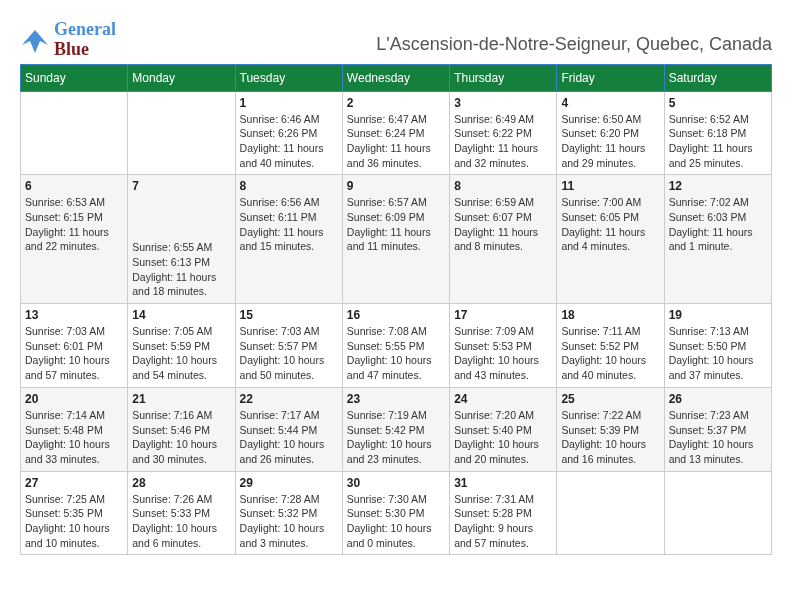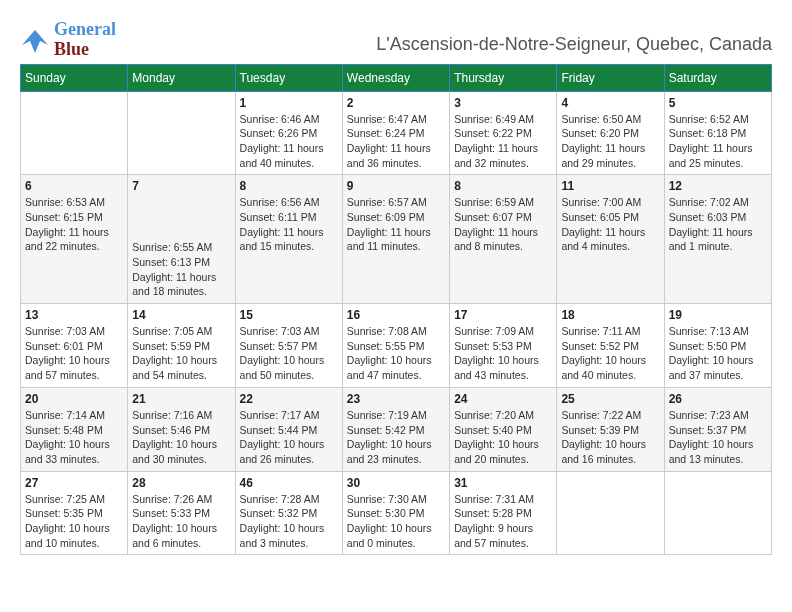--- a/index.html
+++ b/index.html
@@ -292,21 +292,21 @@
 Sunset: 5:35 PM
 Daylight: 10 hours and 10 minutes.</div>
         </td>
         <td>
           <div class="day-num">28</div>
           <div class="day-detail" style="white-space: pre-line;">Sunrise: 7:26 AM
 Sunset: 5:33 PM
 Daylight: 10 hours and 6 minutes.</div>
         </td>
         <td>
-          <div class="day-num">46</div>
+          <div class="day-num">29</div>
           <div class="day-detail" style="white-space: pre-line;">Sunrise: 7:28 AM
 Sunset: 5:32 PM
 Daylight: 10 hours and 3 minutes.</div>
         </td>
         <td>
           <div class="day-num">30</div>
           <div class="day-detail" style="white-space: pre-line;">Sunrise: 7:30 AM
 Sunset: 5:30 PM
 Daylight: 10 hours and 0 minutes.</div>
         </td>

